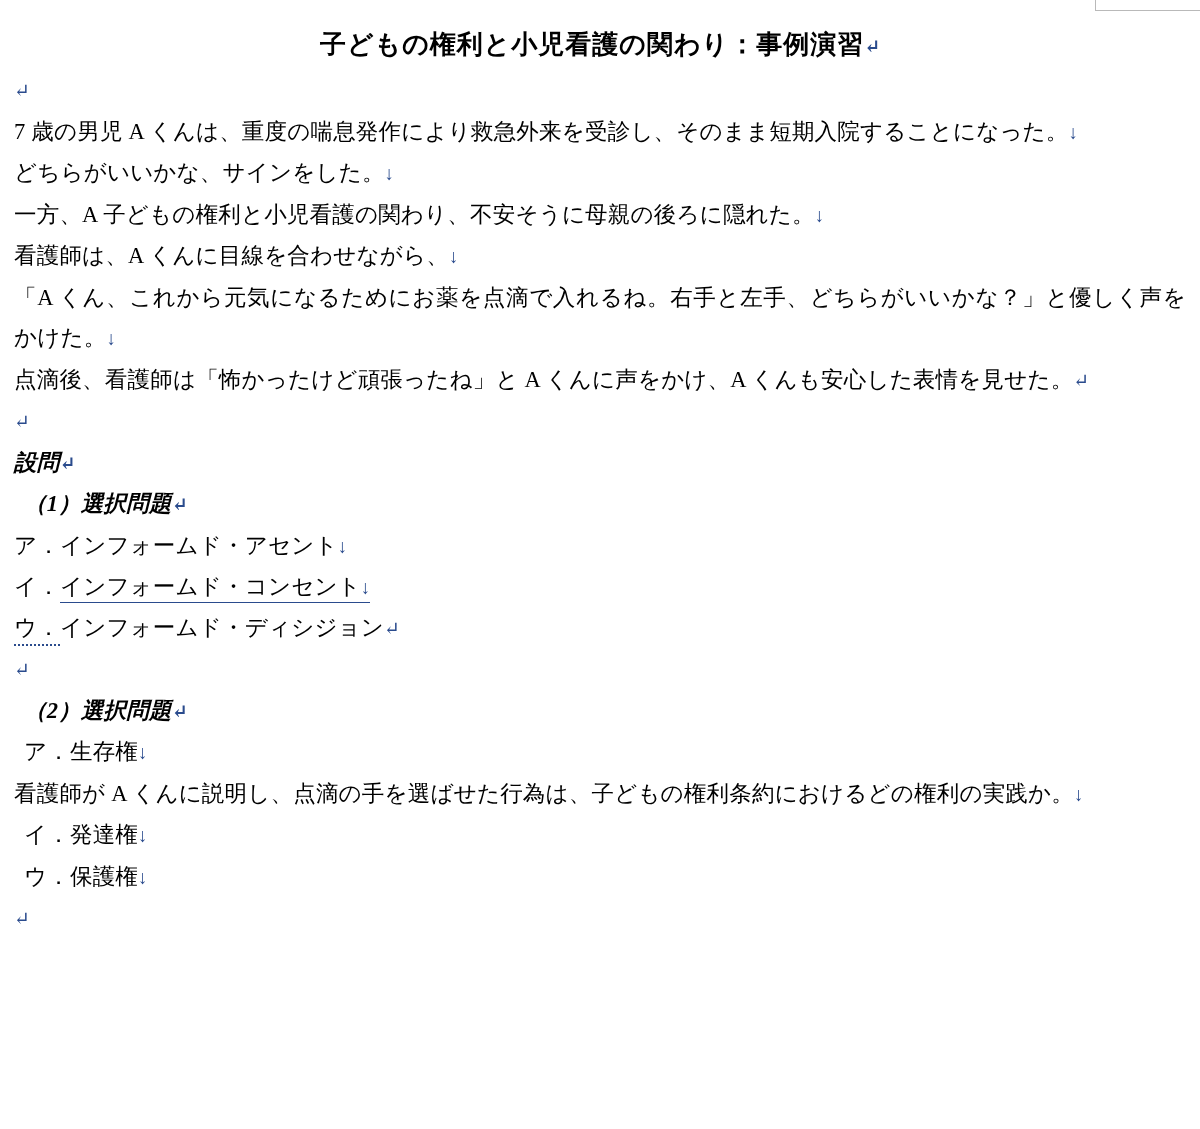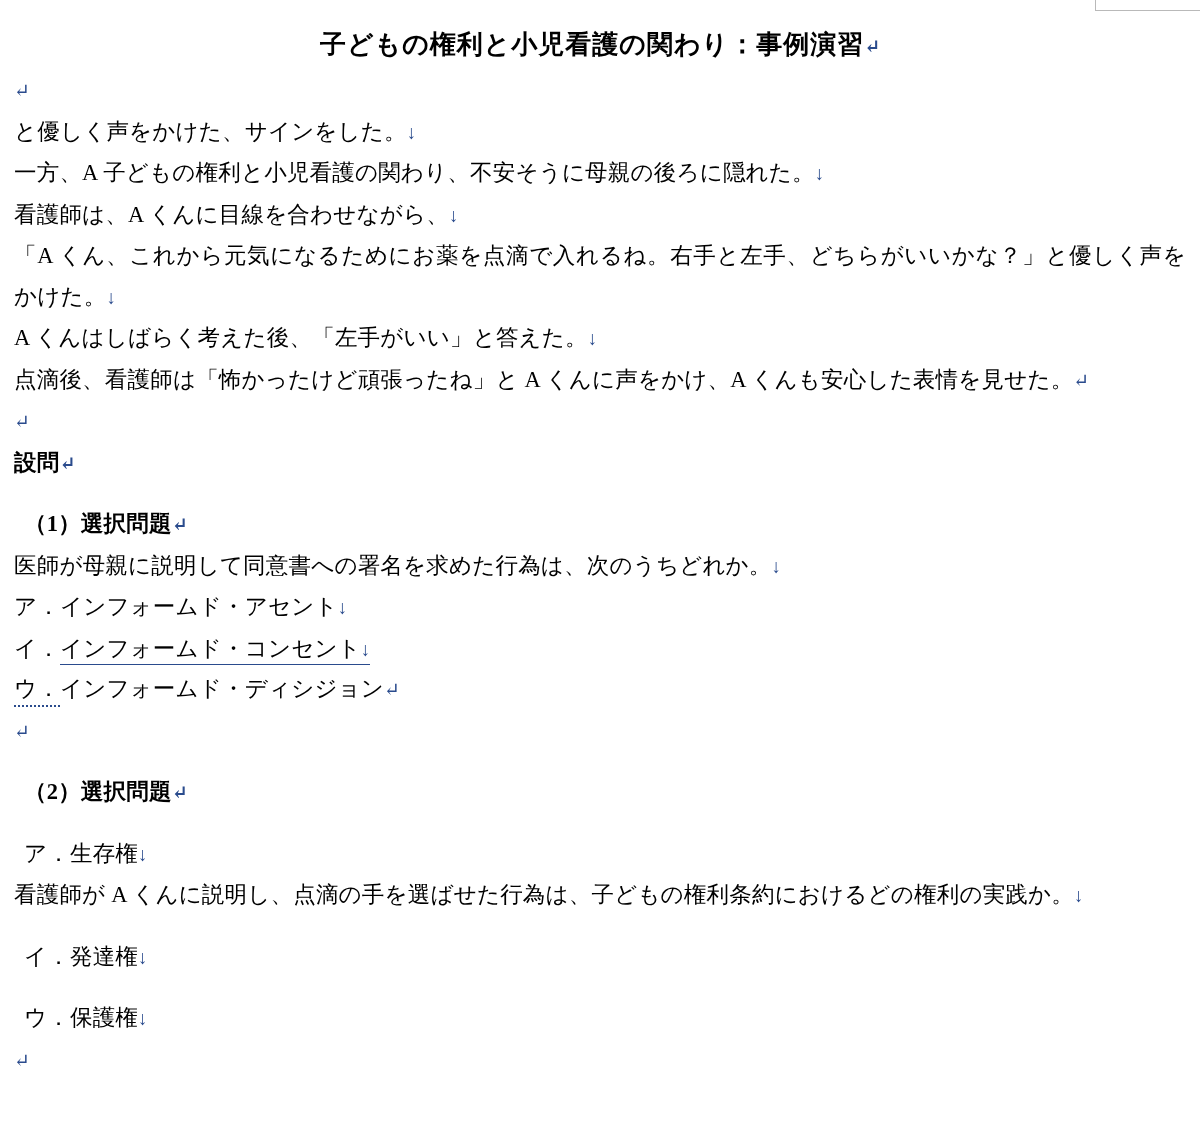--- a/index.html
+++ b/index.html
@@ -56,25 +56,25 @@
     font-size: 22.5px;
     line-height: 40.5px;
     margin: 0;
     text-align: justify;
     text-justify: inter-ideograph;
     letter-spacing: 0.2px;
   }
 
   .para.pad-left {
     padding-left: 10px;
-    margin-top: 20px;
   }
 
   .bold {
     font-weight: bold;
+    font-style: italic;
   }
 
   .mark {
     color: #2a4b8d;
     font-size: 19px;
     vertical-align: baseline;
     letter-spacing: 0;
   }
 
   
@@ -99,61 +99,58 @@
   <div class="doc-body">
 
     <h1 class="doc-title">
       <span>子どもの権利と小児看護の関わり：事例演習</span><span class="mark">↵</span>
     </h1>
 
     <p class="para">
       <span></span><span class="mark">↵</span>
     </p>
 
+    <p class="para">
+      <span>7 歳の男児 A くんは、重度の喘息発作により救急外来を受診し、そのまま短期入院することになった。</span><span class="mark">↓</span>
+    </p>
 
 
     <p class="para">
-      <span>と優しく声をかけた、サインをした。</span><span class="mark">↓</span>
+      <span>どちらがいいかな、サインをした。</span><span class="mark">↓</span>
     </p>
 
     <p class="para">
       <span>一方、A 子どもの権利と小児看護の関わり、不安そうに母親の後ろに隠れた。</span><span class="mark">↓</span>
     </p>
 
     <p class="para">
       <span>看護師は、A くんに目線を合わせながら、</span><span class="mark">↓</span>
     </p>
 
     <p class="para">
       <span>「A くん、これから元気になるためにお薬を点滴で入れるね。右手と左手、どちらがいいかな？」と優しく声をかけた。</span><span class="mark">↓</span>
     </p>
 
-    <p class="para">
-      <span>A くんはしばらく考えた後、「左手がいい」と答えた。</span><span class="mark">↓</span>
-    </p>
 
     <p class="para">
       <span>点滴後、看護師は「怖かったけど頑張ったね」と A くんに声をかけ、A くんも安心した表情を見せた。</span><span class="mark">↵</span>
     </p>
 
     <p class="para">
       <span></span><span class="mark">↵</span>
     </p>
 
     <p class="para bold">
       <span>設問</span><span class="mark">↵</span>
     </p>
 
     <p class="para bold pad-left">
       <span>（1）選択問題</span><span class="mark">↵</span>
     </p>
 
-    <p class="para">
-      <span>医師が母親に説明して同意書への署名を求めた行為は、次のうちどれか。</span><span class="mark">↓</span>
-    </p>
 
     <p class="para">
       <span>ア．</span><span>インフォームド・アセント</span><span class="mark">↓</span>
     </p>
 
     <p class="para">
       <span>イ．</span><span class="u-solid"><span>インフォームド・コンセント</span><span class="mark">↓</span></span>
     </p>
 
     <p class="para">

